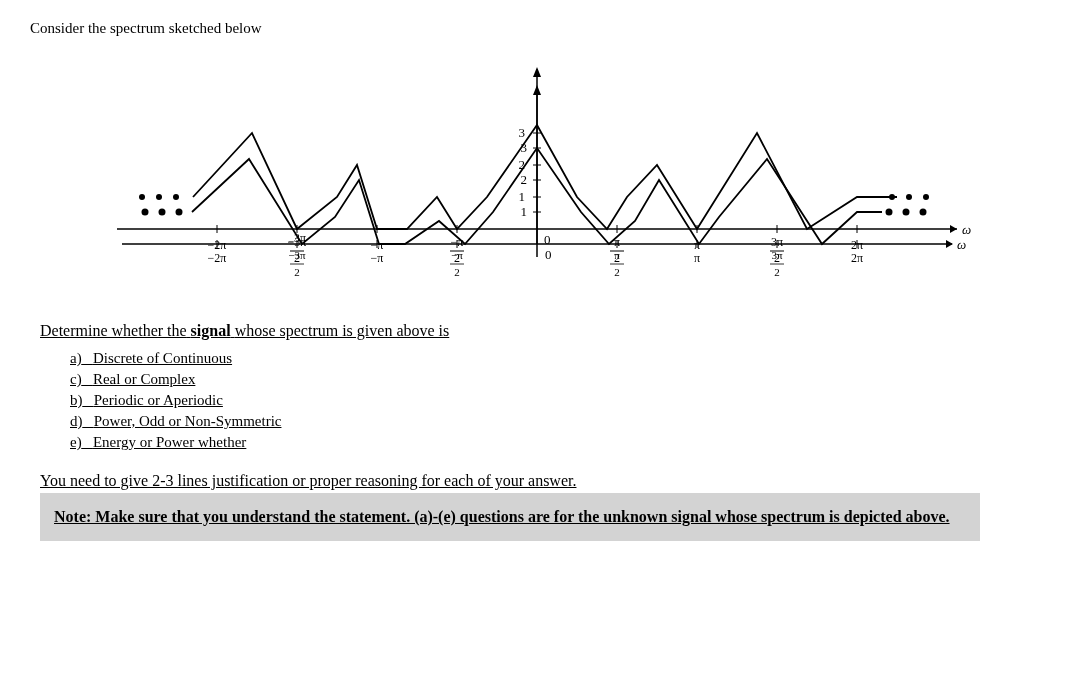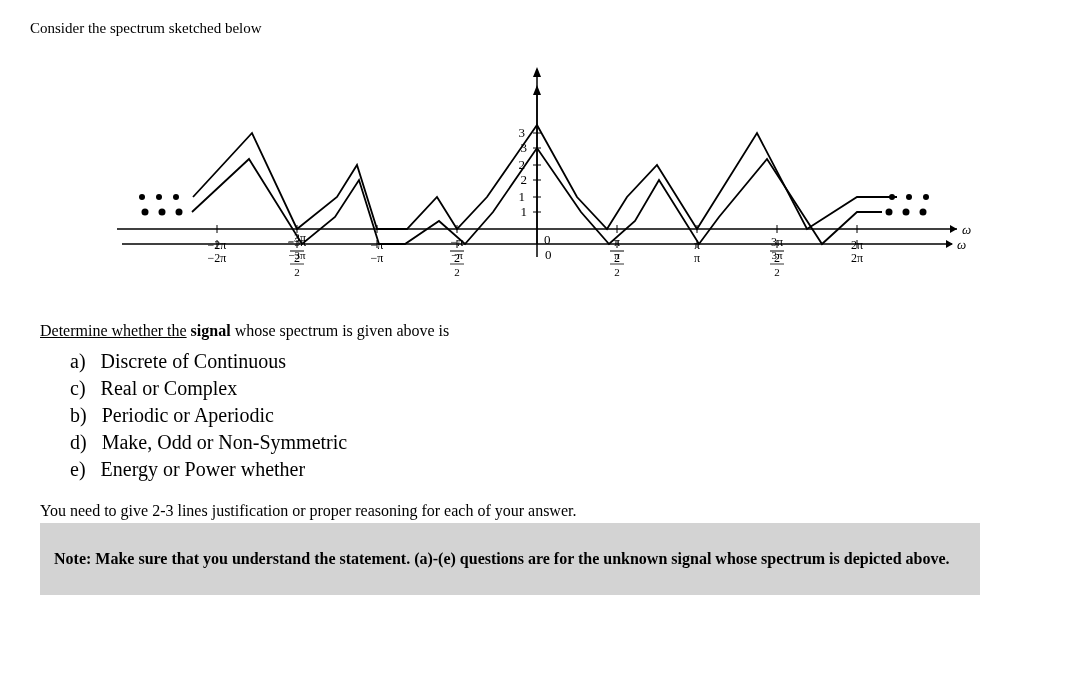--- a/index.html
+++ b/index.html
@@ -31,29 +31,29 @@
     }
     .question-intro u { text-decoration: underline; }
     .question-intro strong { font-weight: bold; }
     .items-list {
       list-style: none;
       margin-left: 30px;
       margin-bottom: 18px;
     }
     .items-list li {
       margin-bottom: 4px;
-      font-size: 20px;
+      font-size: 15px;
     }
     .justification {
       font-size: 16px;
       line-height: 1.5;
     }
     .note-box {
       background: #d3d3d3;
-      padding: 24px 14px;
+      padding: 12px 14px;
       font-size: 16px;
       line-height: 1.5;
     }
     .note-box strong { font-weight: bold; }
   </style>
 </head>
 <body>
 
 <p class="title">Consider the spectrum sketched below</p>
 
@@ -210,21 +210,21 @@
 
   <circle cx="792" cy="143" r="3.5" fill="#000"></circle>
   <circle cx="809" cy="143" r="3.5" fill="#000"></circle>
   <circle cx="826" cy="143" r="3.5" fill="#000"></circle>
 
   <polyline points="95,143 152,90 205,175 238,148 262,111 282,175 308,175 342,152 368,175 396,143 440,79 484,143 512,175 538,152 562,111 602,175 622,148 670,90 725,175 760,143 785,143" fill="none" stroke="#000" stroke-width="1.8" stroke-linejoin="miter"></polyline>
 
 </svg>
 </div>
 
-<div style="max-width:960px; padding: 0 10px;">
+<div style="max-width:960px; padding: 0 10px; text-decoration: underline;">
 
   <p class="question-intro">
     <u>Determine whether the</u> 
     <strong>signal</strong> 
     <span>whose spectrum is given above is</span>
   </p>
 
   <ol class="items-list">
     <li>
       <span>a)</span>
@@ -233,21 +233,21 @@
     <li>
       <span>c)</span>
       &nbsp;&nbsp;<span>Real or Complex</span>
     </li>
     <li>
       <span>b)</span>
       &nbsp;&nbsp;<span>Periodic or Aperiodic</span>
     </li>
     <li>
       <span>d)</span>
-      &nbsp;&nbsp;<span>Make, Odd or Non-Symmetric</span>
+      &nbsp;&nbsp;<span>Power, Odd or Non-Symmetric</span>
     </li>
     <li>
       <span>e)</span>
       &nbsp;&nbsp;<span>Energy or Power whether</span>
     </li>
   </ol>
 
   <p class="justification">You need to give 2-3 lines justification or proper reasoning for each of your answer.</p>
 
   <div class="note-box">

